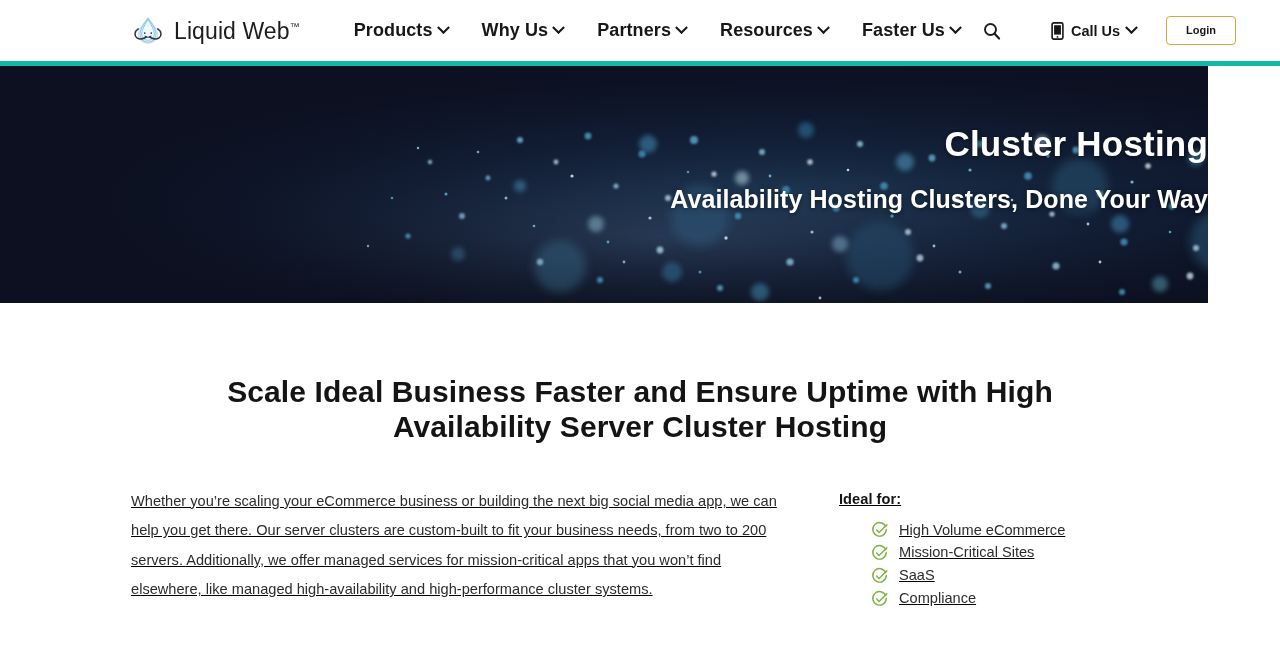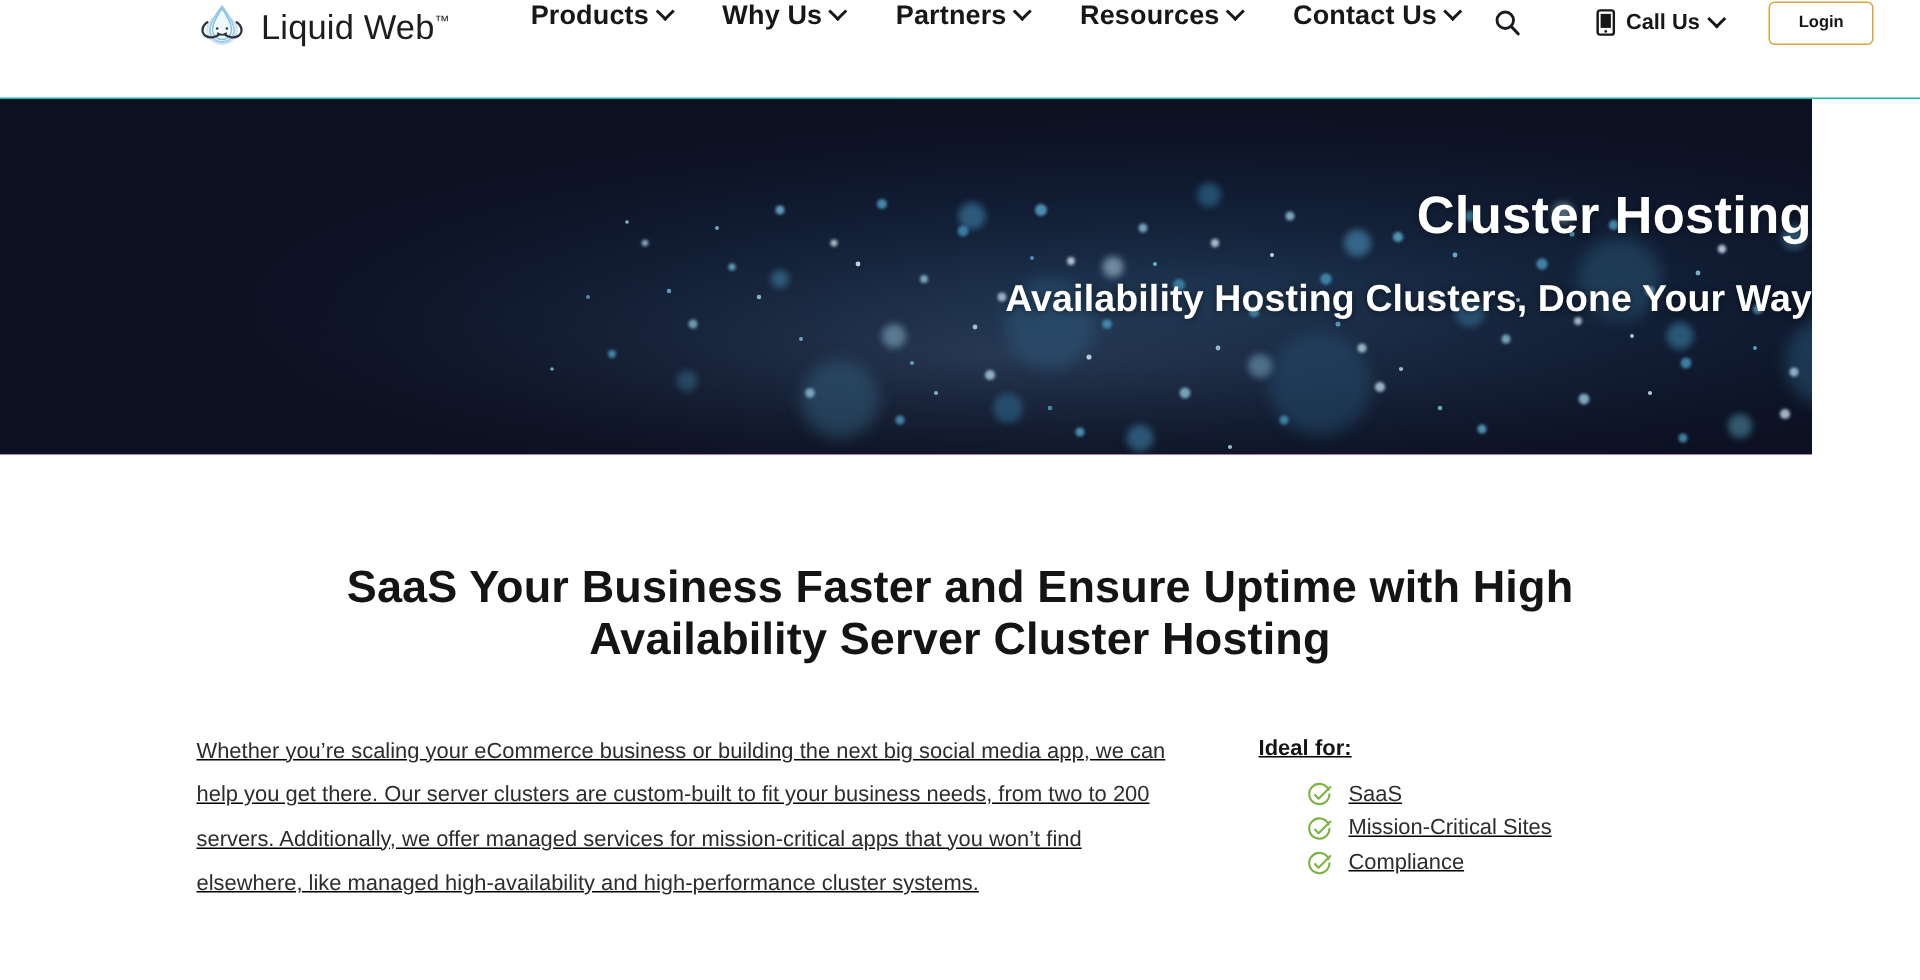--- a/index.html
+++ b/index.html
@@ -9,22 +9,22 @@
     background: #ffffff;
     font-family: "Liberation Sans", sans-serif;
     overflow: hidden;
   }
 
   
   .header {
     position: relative;
     width: 1280px; height: 66px;
     background: #ffffff;
-    border-bottom: 1px solid #14b8a6;
-    display: flex; align-items: flex-start;
+    border-bottom: 5px solid #14b8a6;
+    display: flex; align-items: center;
   }
   .logo-wrap {
     display: flex; align-items: center; gap: 9px;
     margin-left: 131px;
     cursor: pointer;
   }
   .logo-mark { width: 34px; height: 34px; flex: none; display:block; }
   .logo-text {
     font-size: 23px; font-weight: 400; color: #1d1d1d;
     letter-spacing: .1px; white-space: nowrap;
@@ -164,21 +164,21 @@
     </div>
     <div class="nav-item">
       <span>Partners</span>
       <i class="chev"></i>
     </div>
     <div class="nav-item">
       <span>Resources</span>
       <i class="chev"></i>
     </div>
     <div class="nav-item">
-      <span>Contact Us</span>
+      <span>Faster Us</span>
       <i class="chev"></i>
     </div>
   </nav>
 
   <div class="header-right">
     <div class="icon-btn">
       <svg class="search-glyph" viewBox="0 0 24 24">
         <circle cx="10.2" cy="10.2" r="6.6" fill="none" stroke="#1b1b22" stroke-width="2.3"></circle>
         <line x1="15.2" y1="15.4" x2="20.5" y2="21" stroke="#1b1b22" stroke-width="2.6" stroke-linecap="round"></line>
       </svg>
@@ -338,54 +338,61 @@
   </svg>
 
   <div class="hero-inner">
     <h1 class="hero-title">Cluster Hosting</h1>
     <p class="hero-sub">Availability Hosting Clusters, Done Your Way</p>
   </div>
 </section>
 
 <main class="main">
 
-  <h2 class="section-heading">SaaS Your Business Faster and Ensure Uptime with High Availability Server Cluster Hosting</h2>
+  <h2 class="section-heading">Scale Ideal Business Faster and Ensure Uptime with High Availability Server Cluster Hosting</h2>
 
   <div class="cols">
 
     <div class="col-left">
       <p class="body-copy">Whether you’re scaling your eCommerce business or building the next big social media app, we can help you get there. Our server clusters are custom-built to fit your business needs, from two to 200 servers. Additionally, we offer managed services for mission-critical apps that you won’t find elsewhere, like managed high-availability and high-performance cluster systems.</p>
     </div>
 
     <div class="col-right">
       <div class="ideal-label">Ideal for:</div>
       <ul class="ideal-list">
 
+        <li class="ideal-item">
+          <svg class="check-glyph" viewBox="0 0 24 24">
+            <path d="M19.6 7.4 A9 9 0 1 0 20.4 11.4" fill="none" stroke="#7cb342" stroke-width="1.9" stroke-linecap="round"></path>
+            <path d="M7.6 12.1 L10.7 15.3 L21.2 4.9" fill="none" stroke="#7cb342" stroke-width="1.9" stroke-linecap="round" stroke-linejoin="round"></path>
+          </svg>
+          <span class="ideal-text">High Volume eCommerce</span>
+        </li>
+
+        <li class="ideal-item">
+          <svg class="check-glyph" viewBox="0 0 24 24">
+            <path d="M19.6 7.4 A9 9 0 1 0 20.4 11.4" fill="none" stroke="#7cb342" stroke-width="1.9" stroke-linecap="round"></path>
+            <path d="M7.6 12.1 L10.7 15.3 L21.2 4.9" fill="none" stroke="#7cb342" stroke-width="1.9" stroke-linecap="round" stroke-linejoin="round"></path>
+          </svg>
+          <span class="ideal-text">Mission-Critical Sites</span>
+        </li>
 
         <li class="ideal-item">
           <svg class="check-glyph" viewBox="0 0 24 24">
             <path d="M19.6 7.4 A9 9 0 1 0 20.4 11.4" fill="none" stroke="#7cb342" stroke-width="1.9" stroke-linecap="round"></path>
             <path d="M7.6 12.1 L10.7 15.3 L21.2 4.9" fill="none" stroke="#7cb342" stroke-width="1.9" stroke-linecap="round" stroke-linejoin="round"></path>
           </svg>
           <span class="ideal-text">SaaS</span>
         </li>
 
         <li class="ideal-item">
           <svg class="check-glyph" viewBox="0 0 24 24">
             <path d="M19.6 7.4 A9 9 0 1 0 20.4 11.4" fill="none" stroke="#7cb342" stroke-width="1.9" stroke-linecap="round"></path>
             <path d="M7.6 12.1 L10.7 15.3 L21.2 4.9" fill="none" stroke="#7cb342" stroke-width="1.9" stroke-linecap="round" stroke-linejoin="round"></path>
           </svg>
-          <span class="ideal-text">Mission-Critical Sites</span>
-        </li>
-
-        <li class="ideal-item">
-          <svg class="check-glyph" viewBox="0 0 24 24">
-            <path d="M19.6 7.4 A9 9 0 1 0 20.4 11.4" fill="none" stroke="#7cb342" stroke-width="1.9" stroke-linecap="round"></path>
-            <path d="M7.6 12.1 L10.7 15.3 L21.2 4.9" fill="none" stroke="#7cb342" stroke-width="1.9" stroke-linecap="round" stroke-linejoin="round"></path>
-          </svg>
           <span class="ideal-text">Compliance</span>
         </li>
 
       </ul>
     </div>
 
   </div>
 </main>
 
 </body></html>

